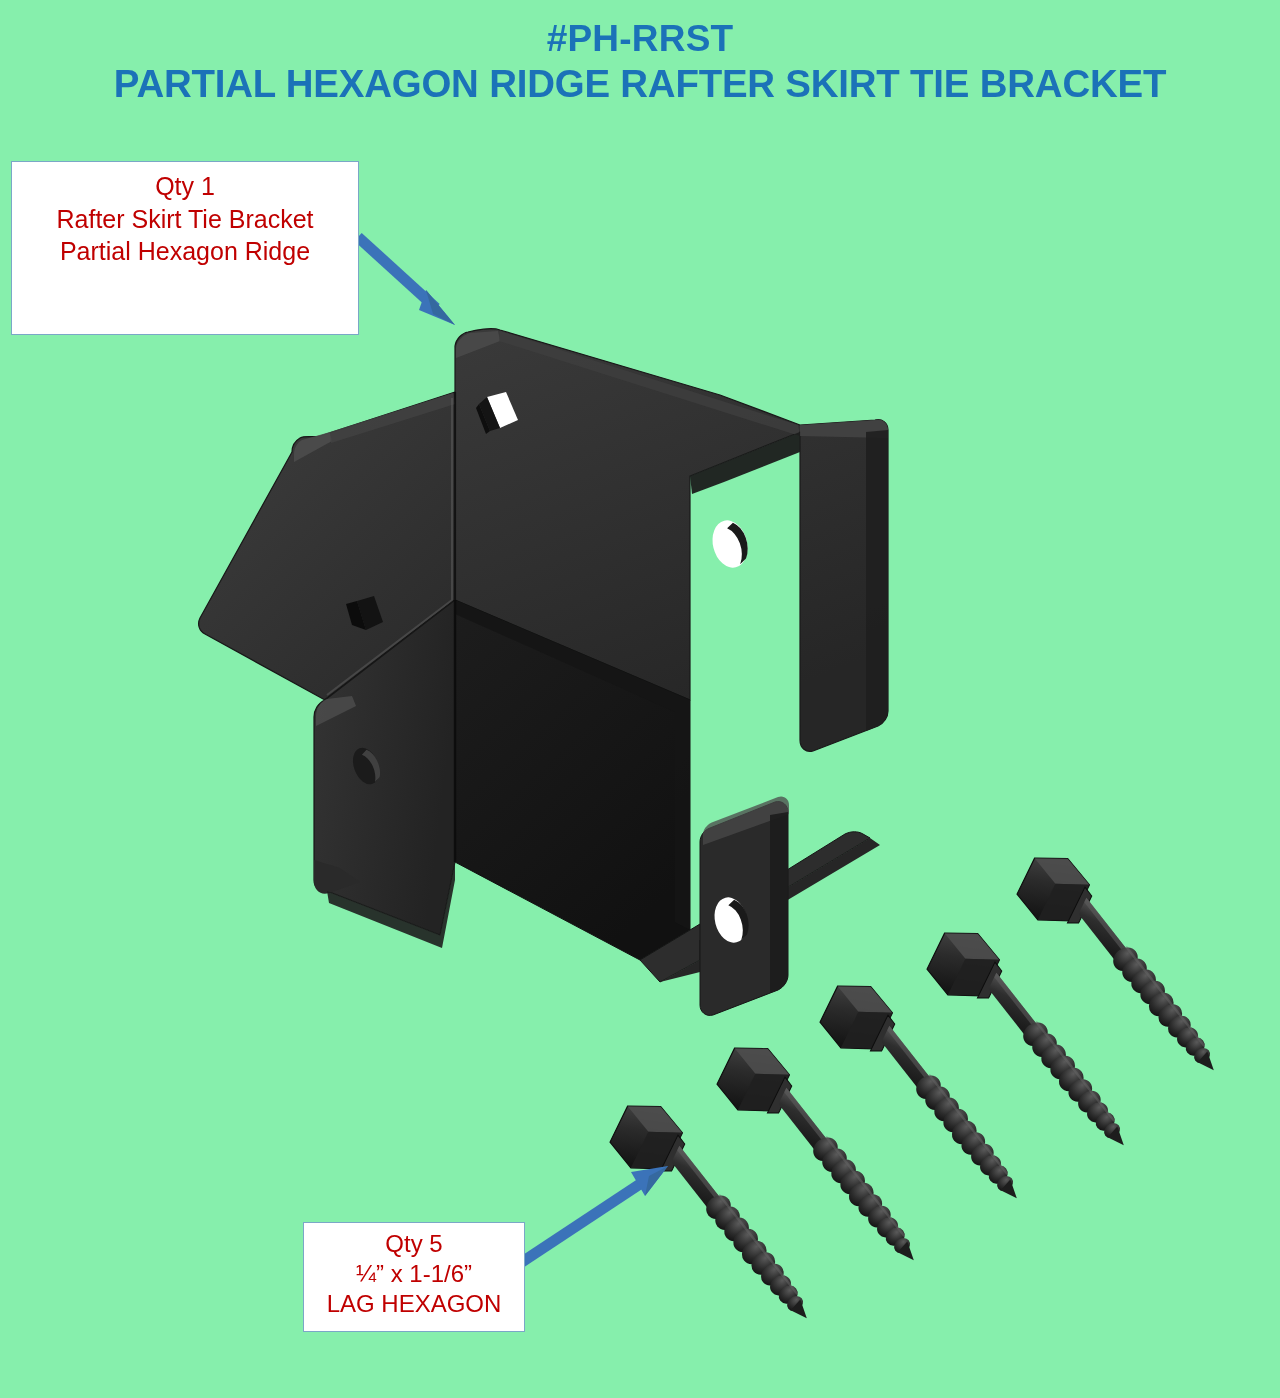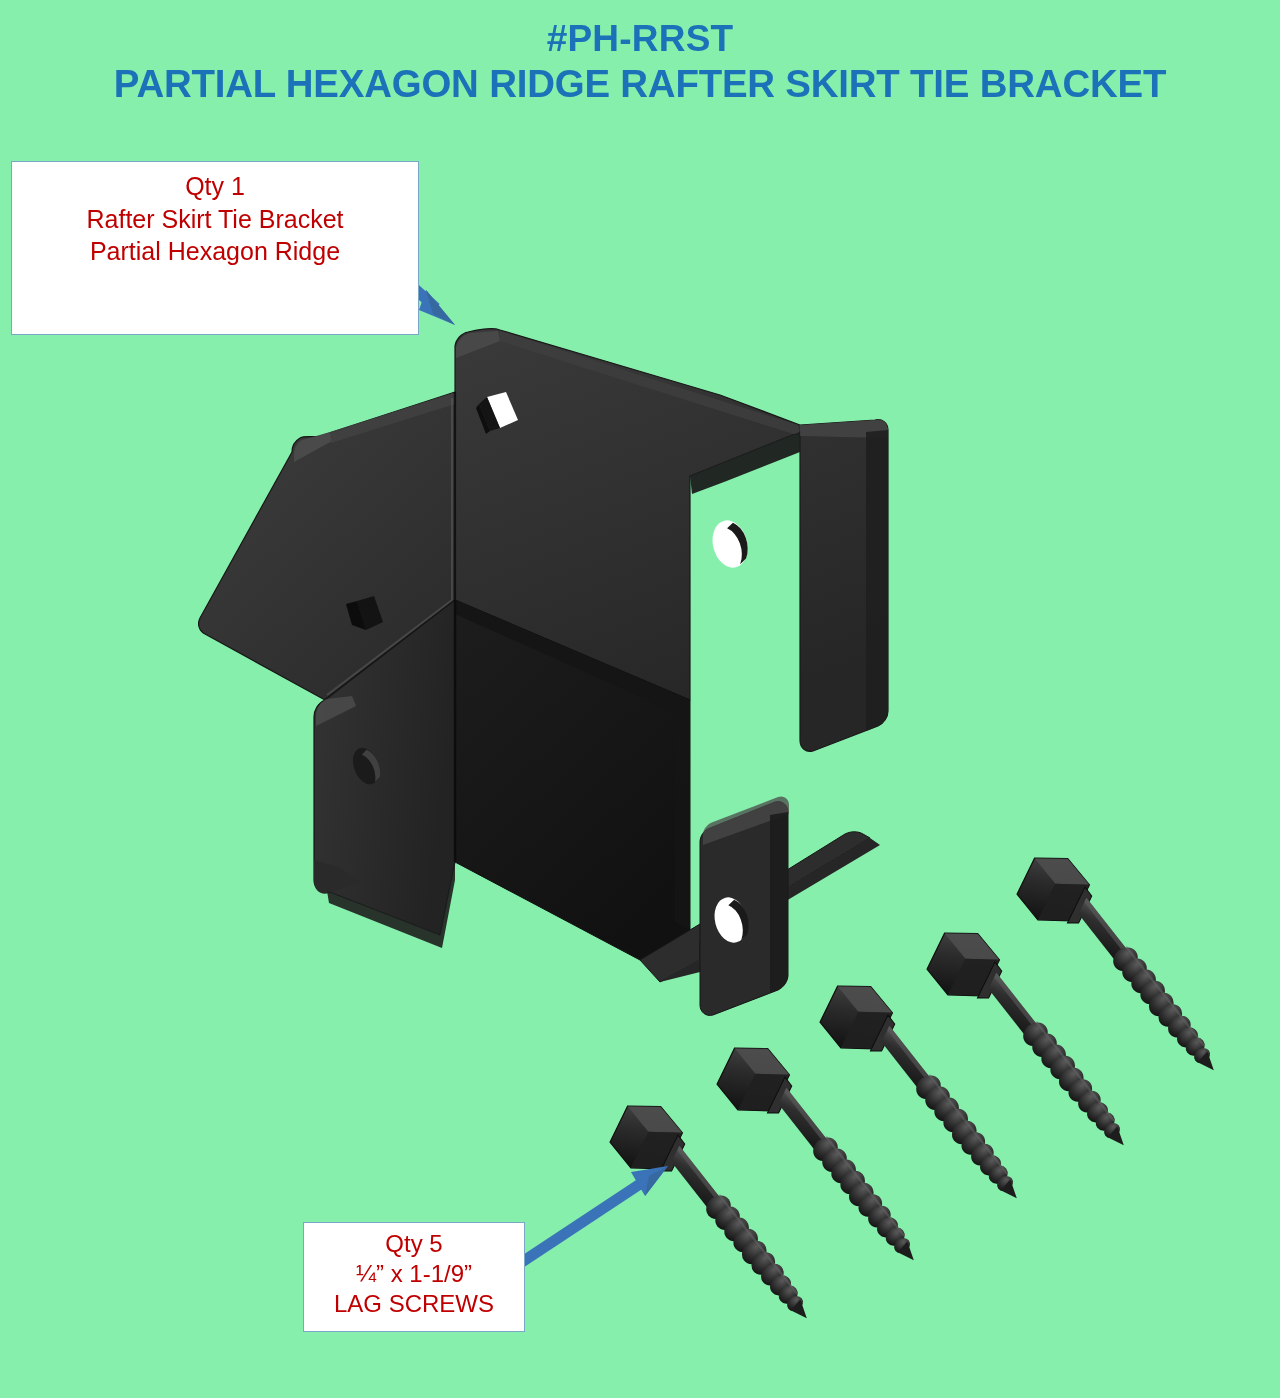--- a/index.html
+++ b/index.html
@@ -53,21 +53,21 @@
     color: #c00000;
     text-align: center;
     font-size: 25px;
     line-height: 1.30;
     padding: 8px 6px 9px 6px;
     z-index: 30;
   }
   #callout-bracket {
     left: 11px;
     top: 161px;
-    width: 408px;
+    width: 348px;
     height: 174px;
   }
   #callout-screws {
     left: 303px;
     top: 1222px;
     width: 222px;
     height: 110px;
     font-size: 24px;
     line-height: 1.26;
     padding-top: 6px;
@@ -331,17 +331,17 @@
   </svg>
 
   <div class="callout" id="callout-bracket">
     <span class="callout-line">Qty 1</span>
     <span class="callout-line">Rafter Skirt Tie Bracket</span>
     <span class="callout-line">Partial Hexagon Ridge</span>
   </div>
 
   <div class="callout" id="callout-screws">
     <span class="callout-line">Qty 5</span>
-    <span class="callout-line">¼” x 1-1/9”</span>
-    <span class="callout-line">LAG SCREWS</span>
+    <span class="callout-line">¼” x 1-1/6”</span>
+    <span class="callout-line">LAG HEXAGON</span>
   </div>
 
 </div>
 
 </body></html>

